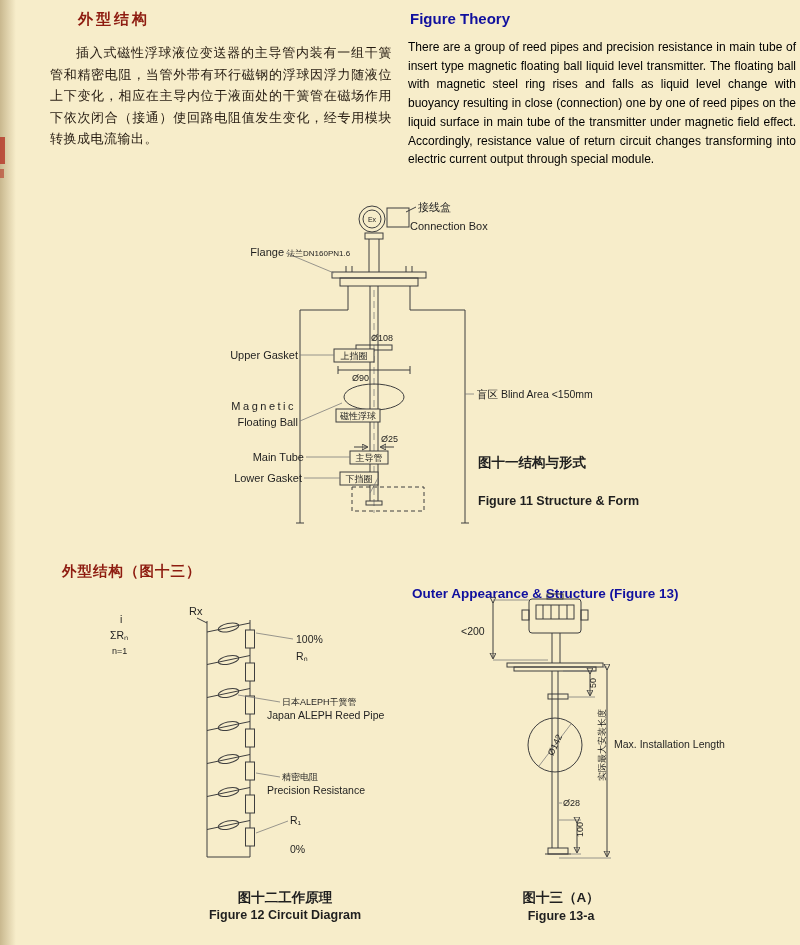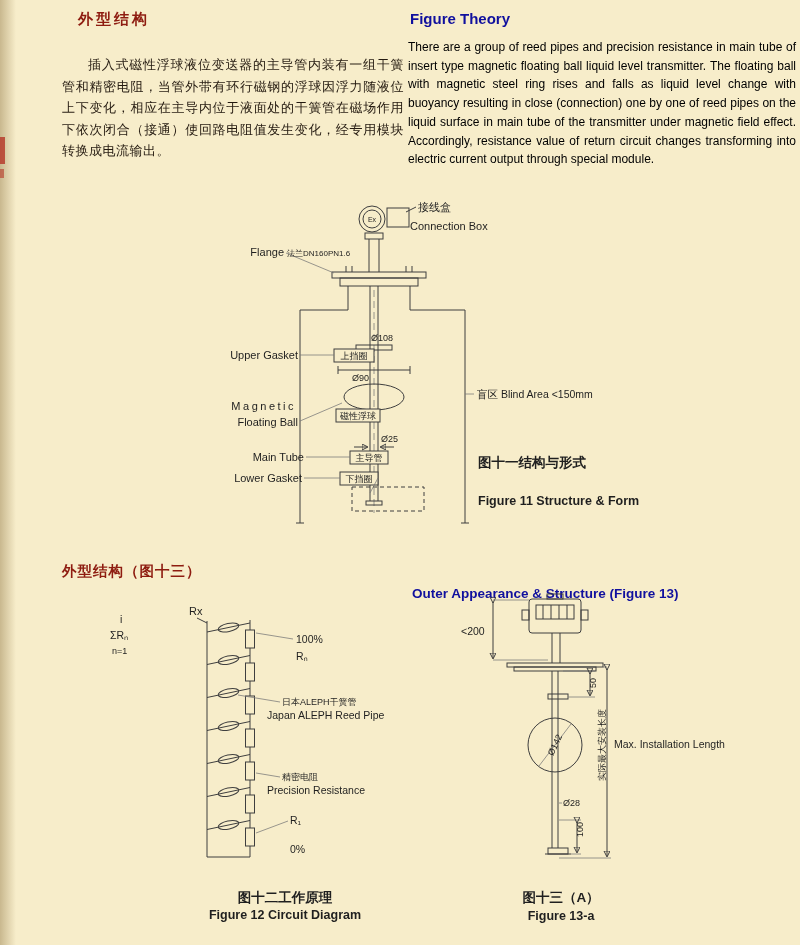--- a/index.html
+++ b/index.html
@@ -8,21 +8,21 @@
   .abs{position:absolute;}
   .edge-shade{left:0;top:0;width:16px;height:945px;
     background:linear-gradient(90deg,rgba(125,98,45,.38),rgba(125,98,45,0));}
   .edge-mark1{left:0;top:137px;width:5px;height:27px;background:#b53527;opacity:.8;}
   .edge-mark2{left:0;top:169px;width:4px;height:9px;background:#b53527;opacity:.6;}
   .zh-head{color:#8e1c10;font-weight:bold;font-size:15px;letter-spacing:3px;}
   .zh-head2{color:#8e1c10;font-weight:bold;font-size:14.5px;letter-spacing:1px;}
   .en-head{color:#10109e;font-weight:bold;font-size:15px;}
   .en-head2{color:#10109e;font-weight:bold;font-size:13.5px;}
   .zh-body{left:46px;top:38px;width:342px;font-size:13px;line-height:1.66;color:#241a10;
-    text-indent:2em;text-align:justify;letter-spacing:.5px;margin:16px;}
+    text-indent:2em;text-align:justify;letter-spacing:.5px;margin:4px;}
   .en-body{left:408px;top:38px;width:388px;font-size:12px;line-height:1.56;color:#000000;
     text-align:justify;margin:0;}
   
   svg line,svg path,svg rect,svg circle,svg ellipse,svg polyline{stroke:#3f3f3f;stroke-width:1;fill:none;}
   svg .thin{stroke:#777;stroke-width:.75;}
   svg .bx{fill:#f7edca;}
   svg text{fill:#1f1f1f;stroke:none;font-family:"Liberation Sans",sans-serif;}
   svg .t11{font-size:11px;} svg .t10{font-size:10.5px;} svg .t9{font-size:9px;}
   svg .t8{font-size:8px;} svg .t7{font-size:7px;}
   svg .capzh{font-size:13.5px;font-weight:bold;} svg .capen{font-size:12.5px;font-weight:bold;}

